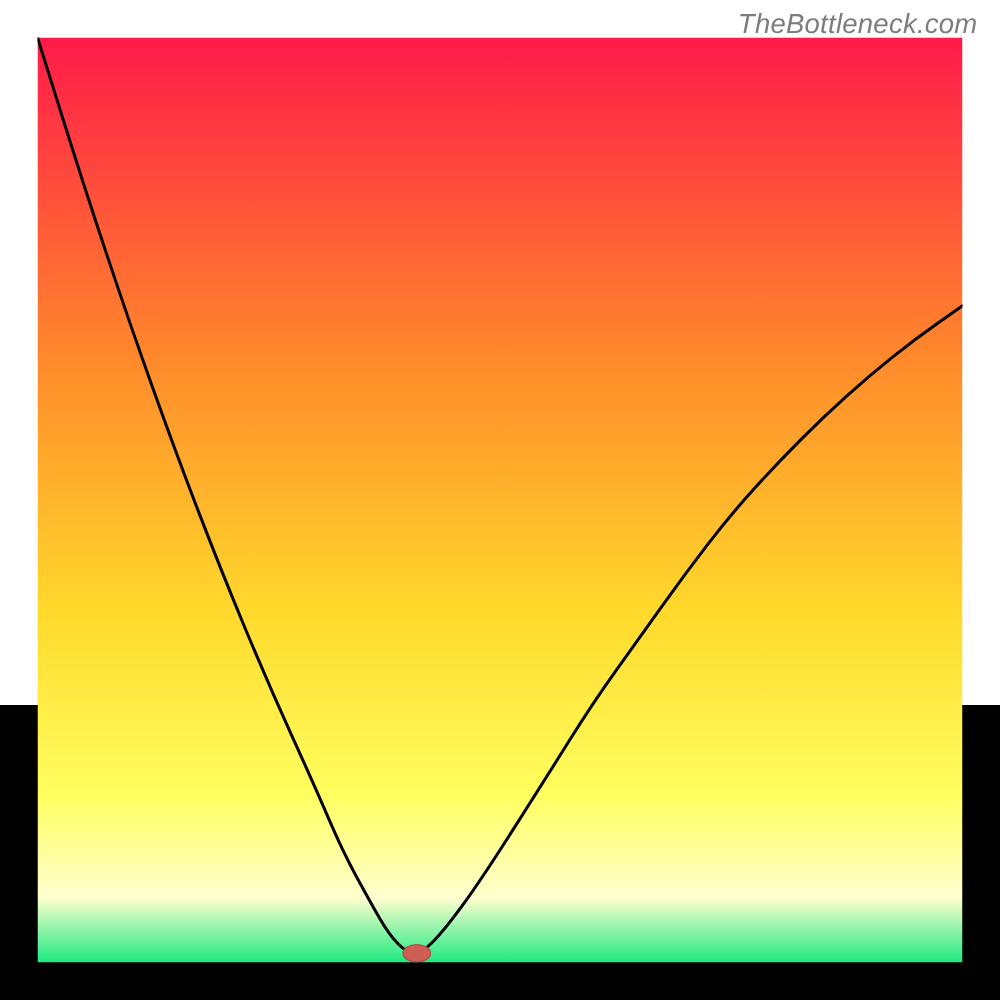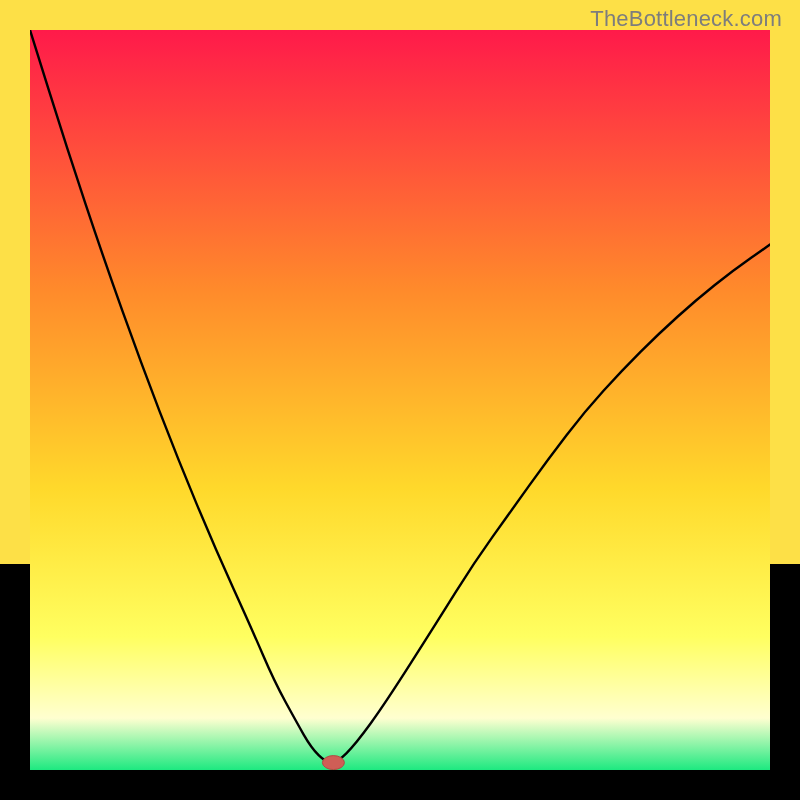--- a/index.html
+++ b/index.html
@@ -8,21 +8,22 @@
     width: 800px;
     height: 800px;
     overflow: hidden;
     background: #000;
     font-family: Arial, Helvetica, sans-serif;
   }
   .frame {
     position: relative;
     width: 800px;
     height: 564px;
-    background: #fde047;
+    background: #ffffff;
+    font-style: italic;
   }
   .plot-area {
     position: absolute;
     left: 30px;
     top: 30px;
     width: 740px;
     height: 740px;
   }
   .plot-area svg {
     display: block;

